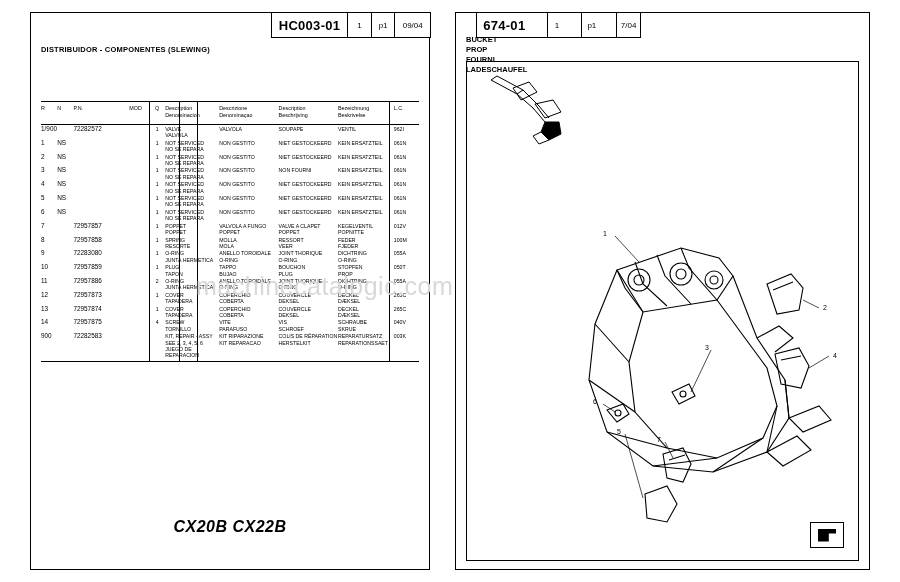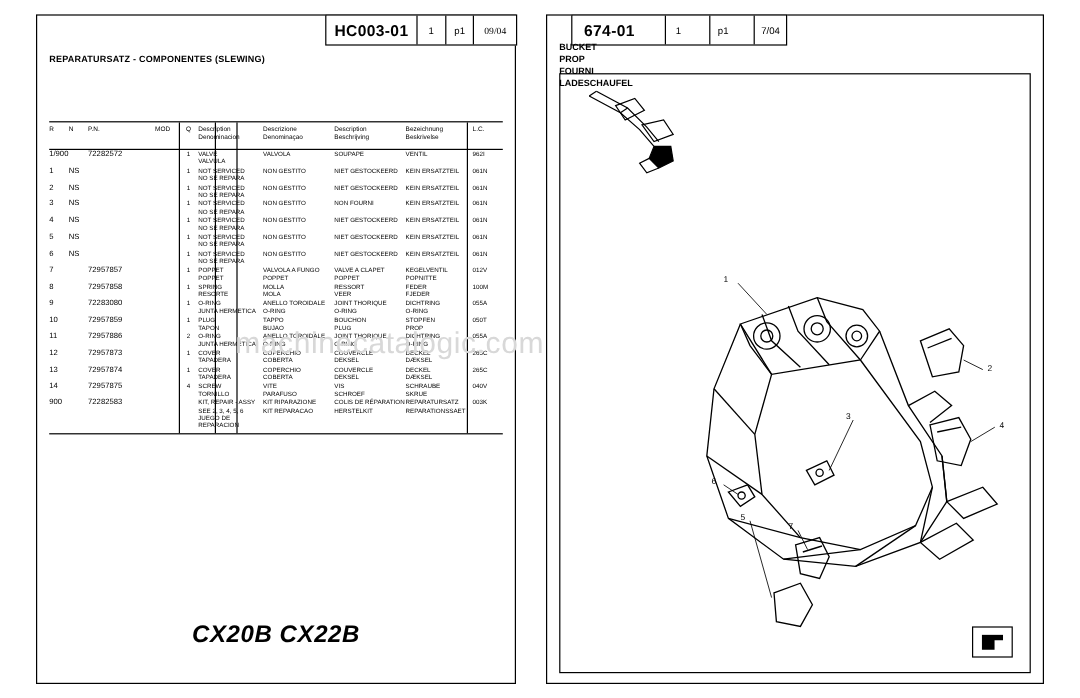--- a/index.html
+++ b/index.html
@@ -13,23 +13,23 @@
 
   .hdr{position:absolute;top:-1px;display:flex;box-sizing:border-box;border:1px solid #000;background:#fff;}
   .hdr .cell{border-left:1px solid #000;box-sizing:border-box;display:flex;align-items:center;justify-content:center;font-size:8px;}
   .hdr .cell:first-child{border-left:none;}
   .hdr .code{font-weight:bold;font-size:13px;letter-spacing:.3px;}
 
   #left-hdr{left:240px;width:160px;height:26px;}
   #left-hdr .c-code{width:76px;}
   #left-hdr .c-1{width:24px;}
   #left-hdr .c-p1{width:24px;}
-  #left-hdr .c-date{width:36px;font-family:Liberation Serif, serif;}
-
-  #right-hdr{left:20px;width:180px;height:26px;gap:15px;}
+  #left-hdr .c-date{width:36px;}
+
+  #right-hdr{left:20px;width:165px;height:26px;gap:15px;}
   #right-hdr .c-code{width:84px;}
   #right-hdr .c-1{width:30px;}
   #right-hdr .c-p1{width:30px;}
   #right-hdr .c-date{width:36px;}
 
   .sheet-title{position:absolute;left:10px;top:32px;font-size:7.5px;font-weight:bold;letter-spacing:.2px;}
 
   
   .tbl{position:absolute;left:10px;top:88px;width:378px;border-top:1px solid #000;border-bottom:1px solid #000;}
   .tbl .thead{display:flex;border-bottom:1px solid #000;height:22px;}
@@ -47,21 +47,21 @@
 
   .rowgrp{display:flex;align-items:flex-start;padding-top:1px;}
   .rowgrp > div{font-size:5.2px;line-height:6.4px;box-sizing:border-box;}
   .rowgrp .big{font-size:6.4px;font-weight:normal;}
   .l2{color:#000;}
   .tbl .body{padding-bottom:2px;}
 
   
   .vline{position:absolute;top:0;bottom:0;width:1px;background:#000;}
 
-  .model{position:absolute;left:0;right:0;top:505px;text-align:center;font-size:20px;font-weight:bold;font-style:italic;letter-spacing:.5px;}
+  .model{position:absolute;left:0;right:0;top:505px;text-align:center;font-size:16px;font-weight:bold;font-style:italic;letter-spacing:.5px;}
 
   
   .fig-box{position:absolute;left:10px;top:48px;width:393px;height:500px;border:1px solid #000;box-sizing:border-box;}
   .inset{position:absolute;left:16px;top:12px;width:110px;height:80px;}
   .fig-labels span{position:absolute;font-size:7px;}
 
   .watermark{position:absolute;left:196px;top:272px;font-size:25px;color:#d8d8d8;font-family:"Liberation Sans",sans-serif;letter-spacing:.5px;z-index:5;white-space:nowrap;}
 
   .logo{position:absolute;right:14px;bottom:12px;width:34px;height:26px;border:1px solid #000;box-sizing:border-box;display:flex;align-items:center;justify-content:center;}
   .logo .mark{width:18px;height:13px;background:#000;clip-path:polygon(0 0,100% 0,100% 38%,60% 38%,60% 100%,0 100%);}
@@ -75,21 +75,21 @@
 
   <div class="sheet" id="left-sheet">
 
     <div class="hdr" id="left-hdr">
       <div class="cell c-code code">HC003-01</div>
       <div class="cell c-1">1</div>
       <div class="cell c-p1">p1</div>
       <div class="cell c-date">09/04</div>
     </div>
 
-    <div class="sheet-title">REPARATURSATZ - COMPONENTES (SLEWING)</div>
+    <div class="sheet-title">DISTRIBUIDOR - COMPONENTES (SLEWING)</div>
 
     <div class="tbl" id="parts-table">
 
       <div class="vline" style="left:108px;"></div>
       <div class="vline" style="left:138px;"></div>
       <div class="vline" style="left:156px;"></div>
       <div class="vline" style="left:348px;"></div>
 
       <div class="thead">
         <div class="col-r">R</div>

